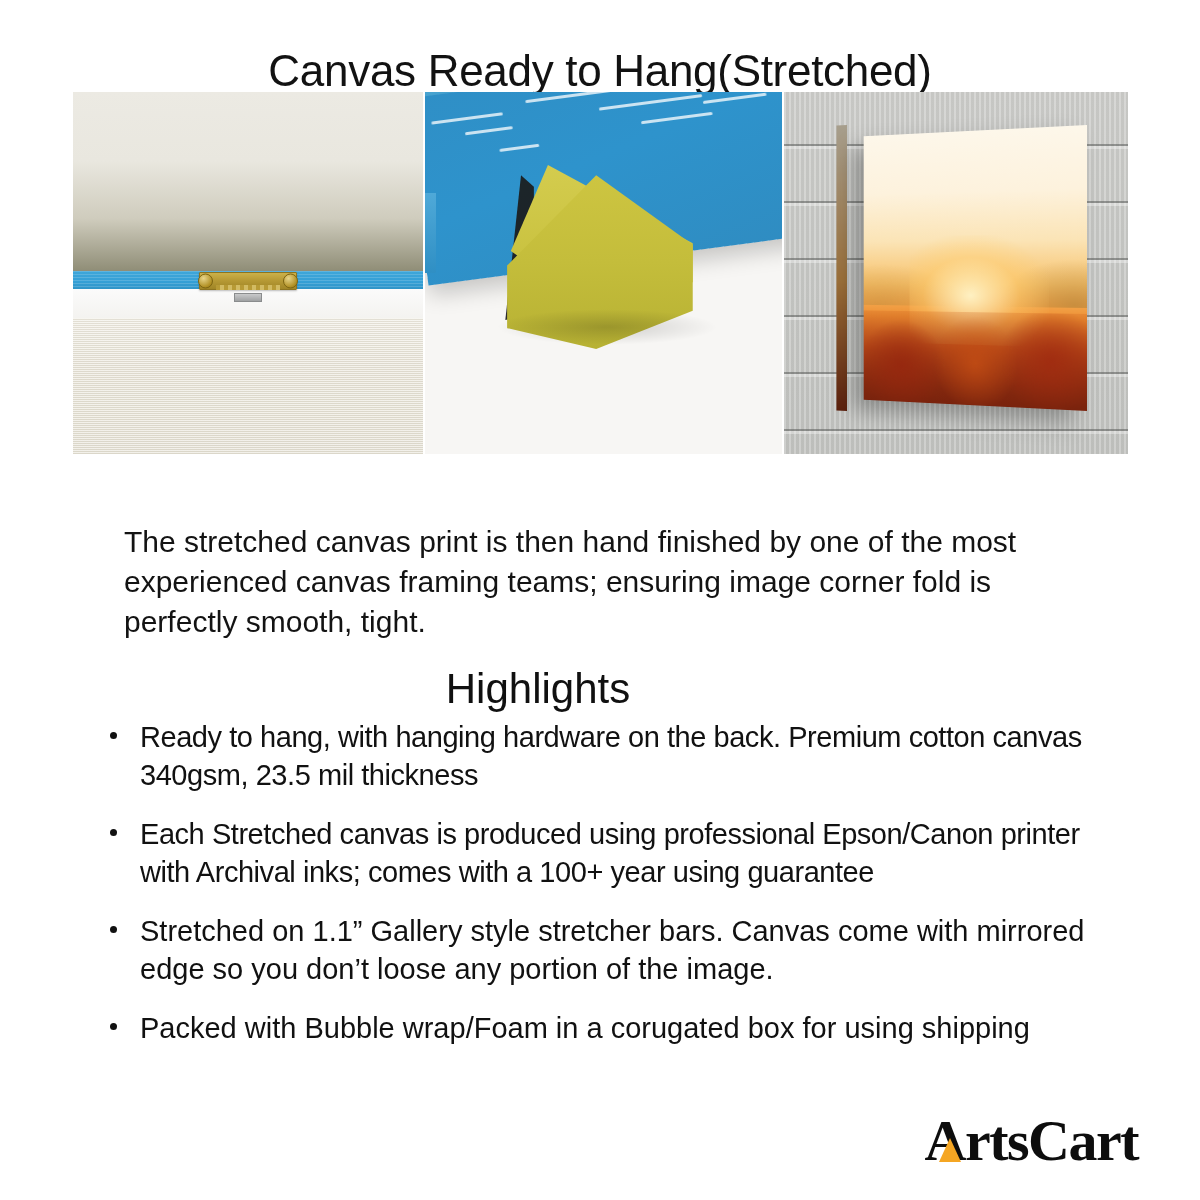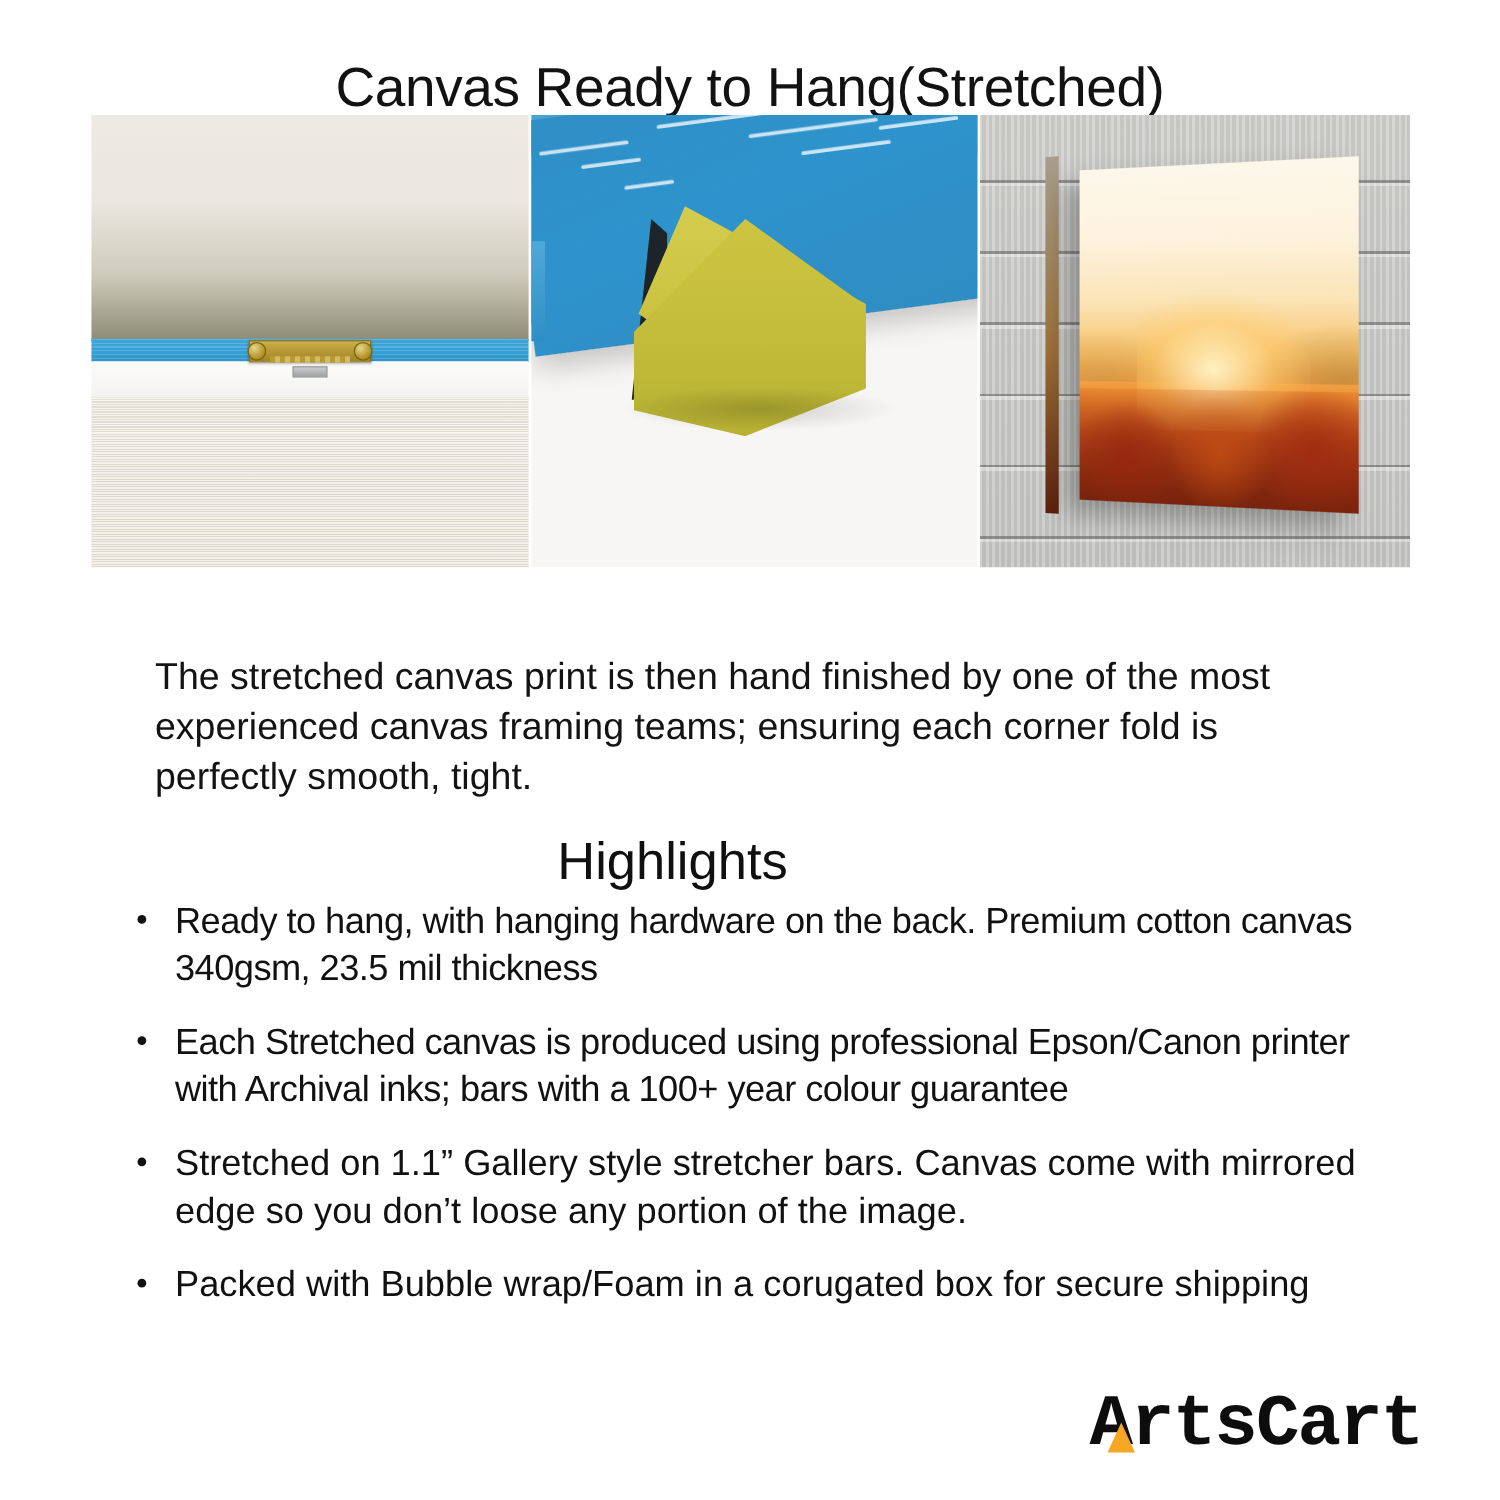--- a/index.html
+++ b/index.html
@@ -292,21 +292,21 @@
   .brand-logo {
     position: absolute;
     right: 62px;
     bottom: 28px;
     display: flex;
     align-items: center;
     height: 62px;
   }
   .brand-logo .logo-text {
     position: relative;
-    font-family: Liberation Mono, monospace;
+    font-family: Liberation Serif, serif;
     font-size: 58px;
     line-height: 58px;
     font-weight: bold;
     letter-spacing: -1.5px;
     color: #0d0d0d;
     text-align: right;
   }
   .brand-logo .logo-triangle {
     position: absolute;
     left: 14px;
@@ -367,40 +367,40 @@
       <div class="p3-frame">
         <div class="p3-art"></div>
         <div class="p3-hills"></div>
         <div class="p3-sunglow"></div>
         <div class="p3-ground"></div>
       </div>
     </div>
 
   </div>
 
-  <p class="intro-paragraph">The stretched canvas print is then hand finished by one of the most experienced canvas framing teams; ensuring each corner fold is perfectly smooth, tight.</p>
+  <p class="intro-paragraph">The stretched canvas print is then hand finished by one of the most experienced canvas framing teams; ensuring image corner fold is perfectly smooth, tight.</p>
 
   <h2 class="highlights-heading">Highlights</h2>
 
   <ul class="highlights-list">
     <li class="highlight-item condensed">
       <span class="bullet-dot"></span>
       <span>Ready to hang,  with hanging hardware on the back.  Premium cotton canvas 340gsm, 23.5 mil thickness</span>
     </li>
     <li class="highlight-item condensed">
       <span class="bullet-dot"></span>
-      <span>Each Stretched canvas is produced using professional Epson/Canon printer with Archival inks; bars with a 100+ year colour guarantee</span>
+      <span>Each Stretched canvas is produced using professional Epson/Canon printer with Archival inks; comes with a 100+ year using guarantee</span>
     </li>
     <li class="highlight-item">
       <span class="bullet-dot"></span>
       <span>Stretched on 1.1” Gallery style stretcher bars. Canvas come with mirrored edge so you don’t loose any portion of the image.</span>
     </li>
     <li class="highlight-item">
       <span class="bullet-dot"></span>
-      <span>Packed with Bubble wrap/Foam in a corugated box for secure shipping</span>
+      <span>Packed with Bubble wrap/Foam in a corugated box for using shipping</span>
     </li>
   </ul>
 
   <div class="brand-logo">
     <span class="logo-text">ArtsCart</span>
     <span class="logo-triangle"></span>
   </div>
 
 </div>
 

